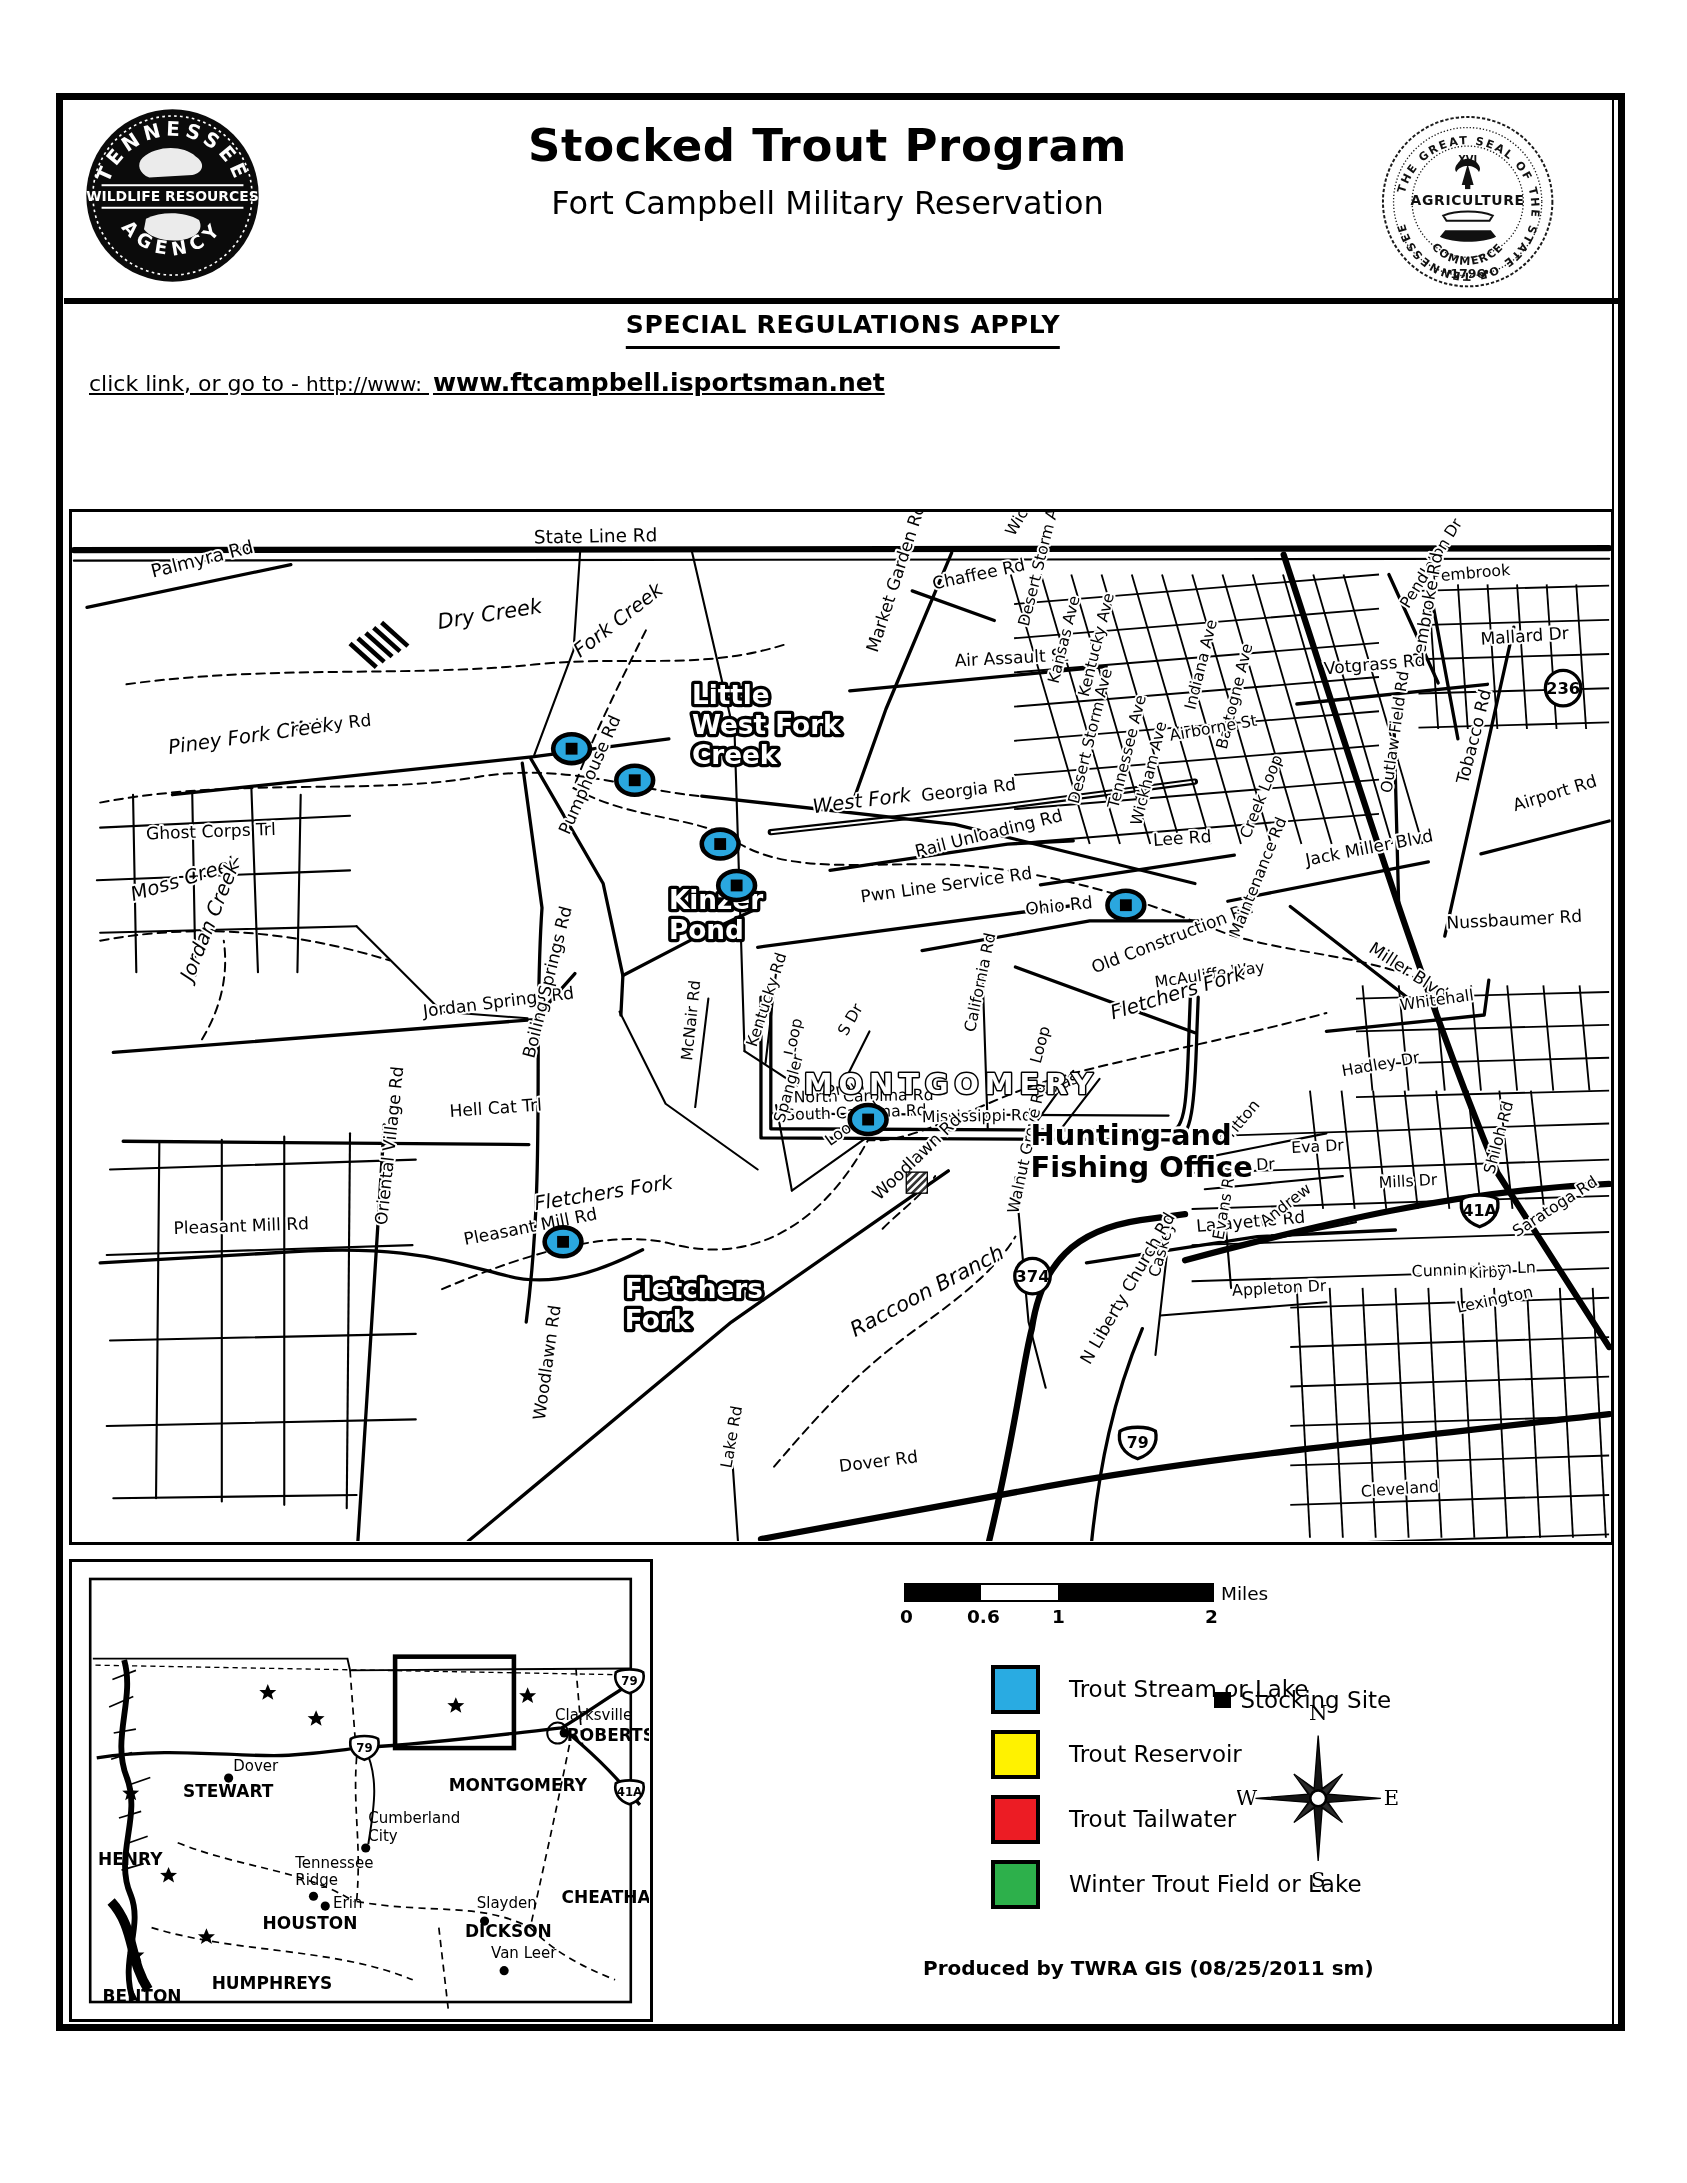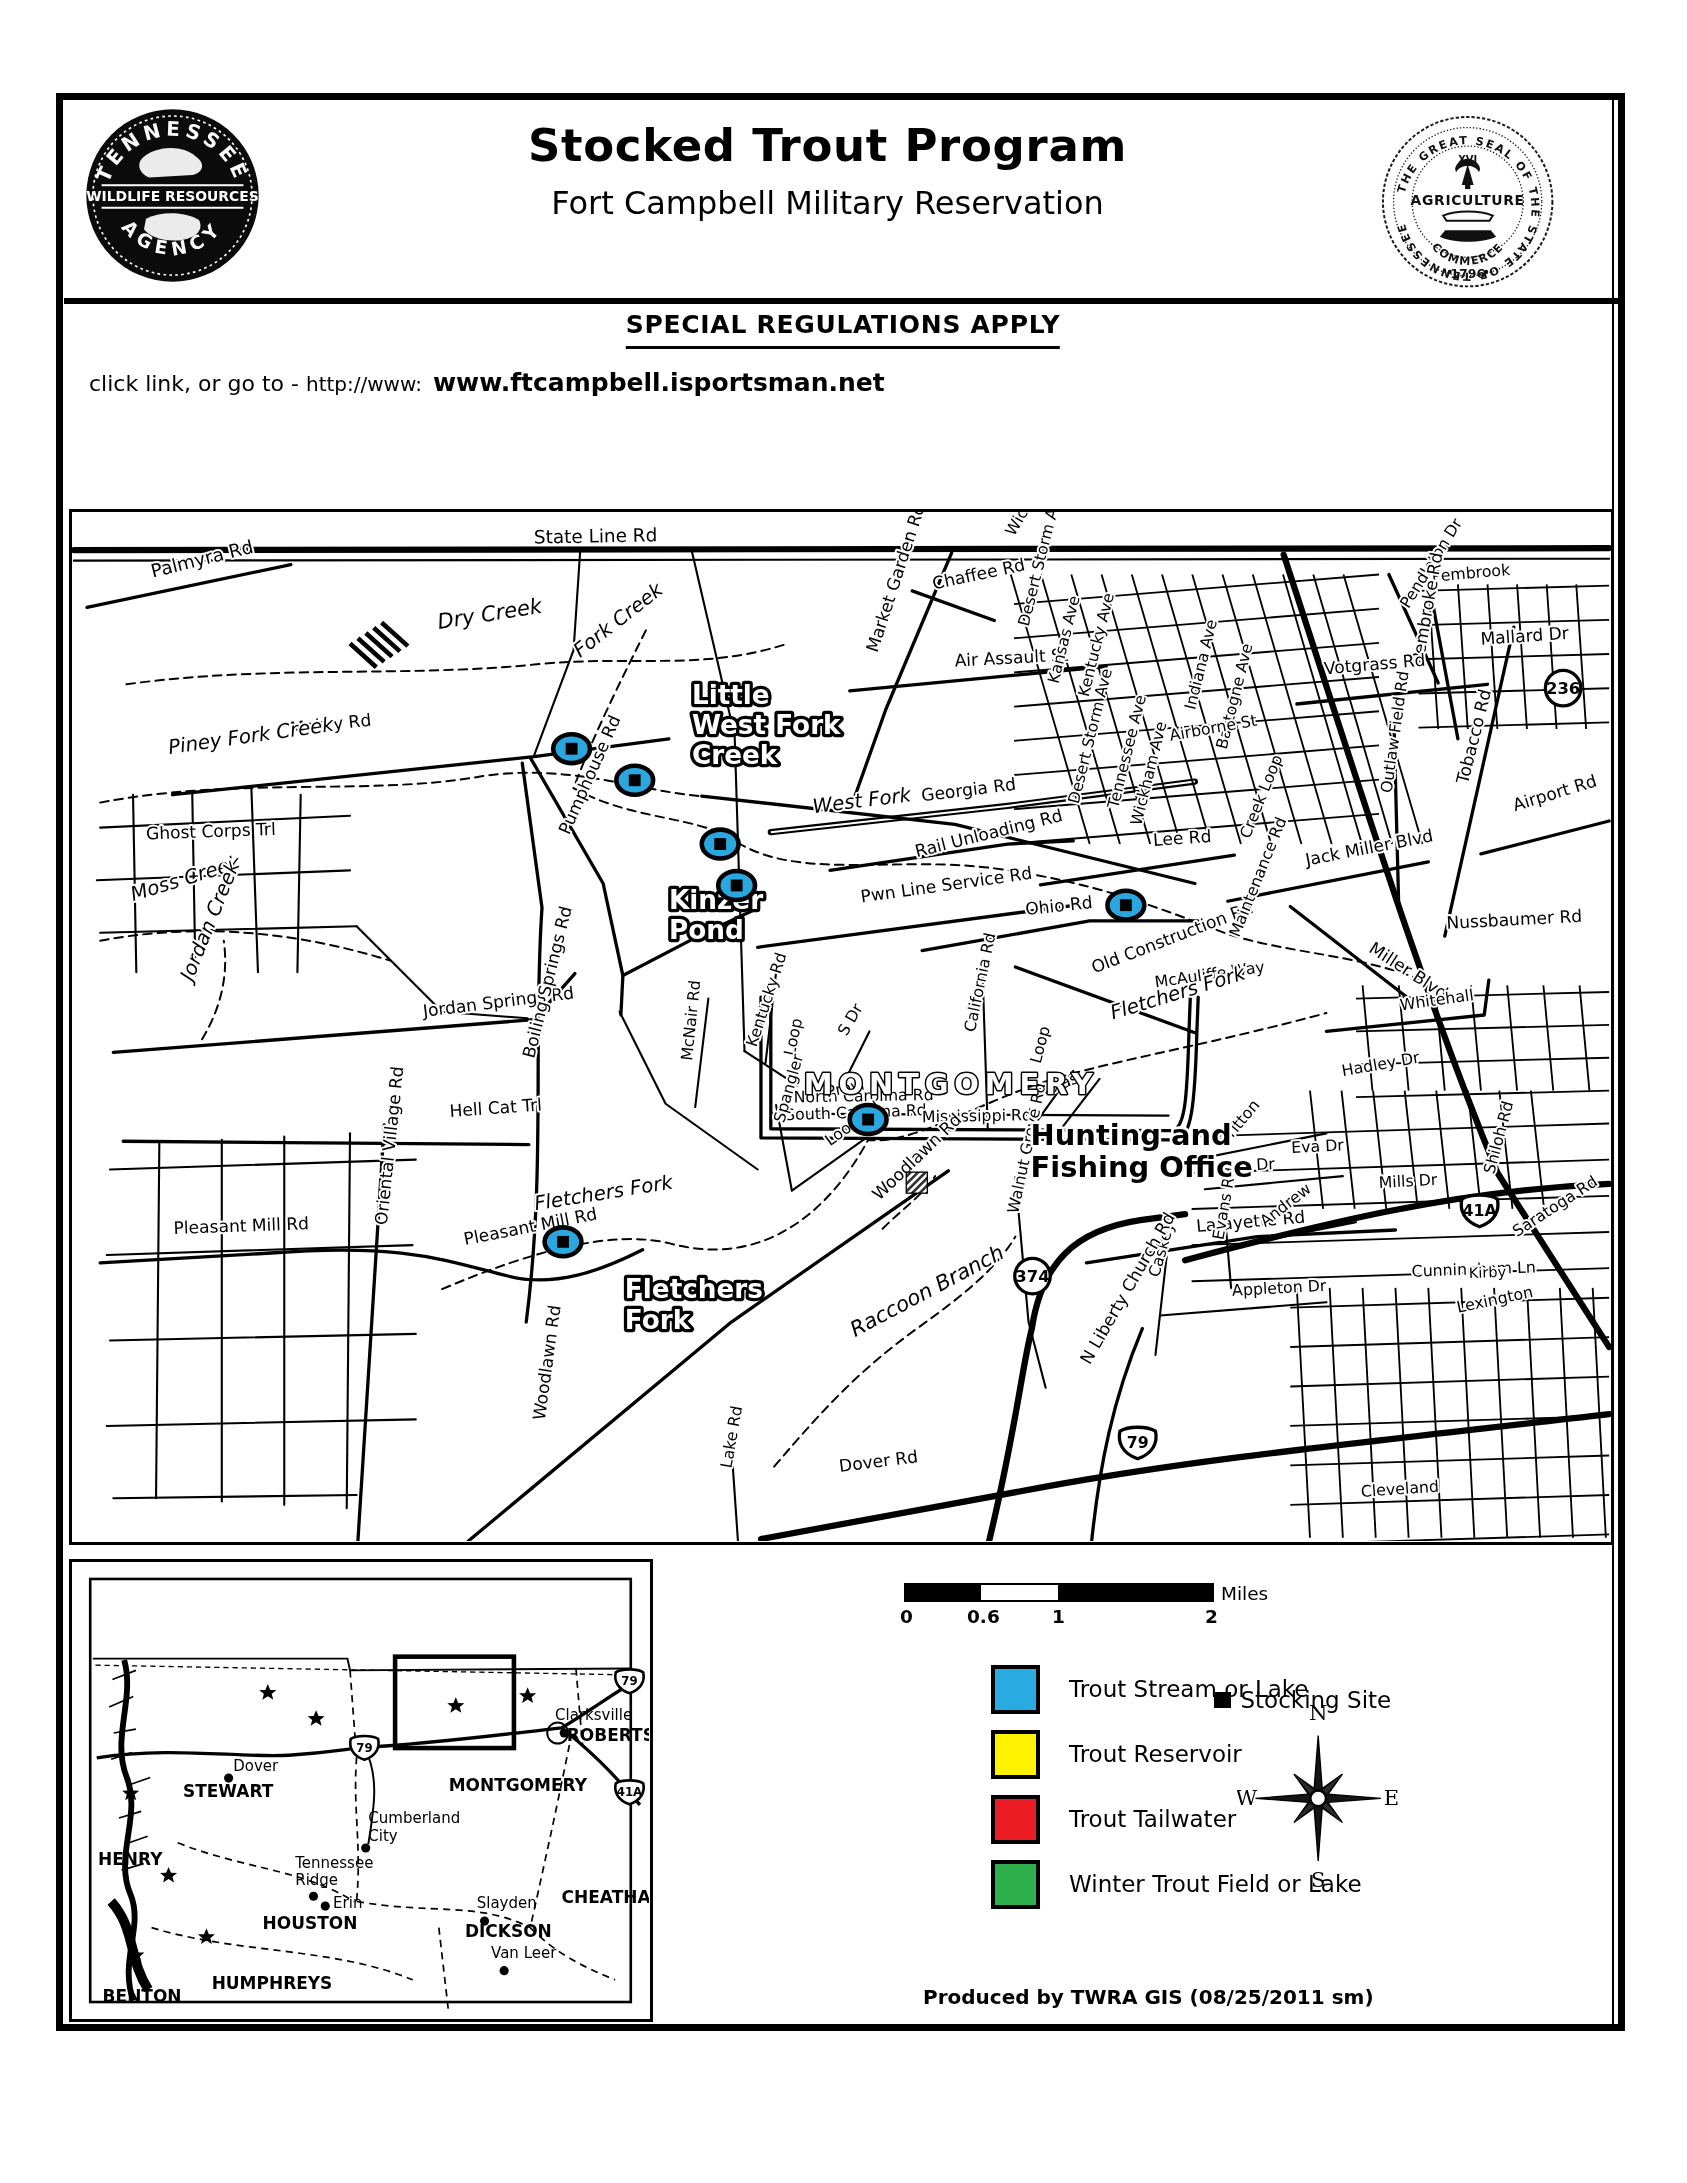--- a/index.html
+++ b/index.html
@@ -6,21 +6,21 @@
   .page{position:relative;width:1687px;height:2183px;background:#fff;font-family:"DejaVu Sans",sans-serif;color:#000;overflow:hidden;}
   .outer-border{position:absolute;left:56px;top:93px;width:1569px;height:1938px;border:7.3px solid #000;box-sizing:border-box;}
   .outer-border:after{content:"";position:absolute;right:4px;top:0;bottom:0;width:2px;background:#000;}
   .header-rule{position:absolute;left:64px;top:298px;width:1555px;height:6px;background:#000;}
   .titles{position:absolute;left:265px;top:119px;width:1125px;text-align:center;}
   .title{font-size:45px;font-weight:bold;letter-spacing:0.7px;}
   .subtitle{font-size:32px;margin-top:12px;}
   .seal{position:absolute;}
   .regs{position:absolute;left:69px;top:310px;width:1548px;}
   .regs-heading{display:inline-block;position:relative;left:50%;transform:translateX(-50%);font-size:25px;font-weight:bold;border-bottom:3.3px solid #000;padding-bottom:7px;letter-spacing:0.7px;}
-  .regs-line{margin-top:18.5px;margin-left:20px;font-size:22px;}
+  .regs-line{margin-top:18.5px;margin-left:20px;font-size:22px;text-decoration:underline;}
   .regs-line .scheme{font-size:20px;}
   .regs-line .url{font-size:25px;font-weight:bold;color:#000;text-decoration:none;margin-left:4px;}
   .map-box{position:absolute;left:69px;top:509px;width:1545px;height:1036px;border:3.3px solid #000;box-sizing:border-box;background:#fff;}
   .inset-box{position:absolute;left:69px;top:1559px;width:584px;height:463px;border:3.3px solid #000;box-sizing:border-box;background:#fff;}
   svg{display:block;}
   
   .rd path{fill:none;stroke:#000;stroke-linecap:round;stroke-linejoin:round;}
   .g-thin path{stroke-width:3.2px;}
   .g-med path{stroke-width:5px;}
   .g-thick path{stroke-width:9.5px;}
@@ -45,21 +45,21 @@
   .scale-unit{position:absolute;left:1221px;top:1583px;font-size:18.5px;}
   .legend-items{position:absolute;left:991px;top:1667px;}
   .legend-row{display:flex;align-items:center;height:44px;margin-bottom:21px;text-align:right;}
   .legend-swatch{width:41px;height:41px;border:4px solid #000;box-sizing:content-box;flex:0 0 auto;}
   .legend-label{margin-left:29px;font-size:23px;white-space:nowrap;}
   .site-legend{position:absolute;left:1214px;top:1687px;display:flex;align-items:center;}
   .site-legend .sq{width:16.5px;height:16.5px;background:#000;}
   .site-legend .lab{margin-left:10px;font-size:23px;}
   .compass{position:absolute;left:1237px;top:1699px;}
   .compass text{font-family:"DejaVu Serif",serif;font-size:32px;text-anchor:middle;fill:#000;}
-  .credit{position:absolute;left:923px;top:1956px;font-size:20px;font-weight:bold;margin-top:29px;}
+  .credit{position:absolute;left:923px;top:1956px;font-size:20px;font-weight:bold;}
 </style>
 </head>
 <body>
 
 <div class="page">
   <div class="outer-border"></div>
 
   <svg class="seal" style="left:83px;top:106px;" width="179" height="179" viewBox="0 0 270 270">
     <circle cx="135" cy="135" r="130" fill="#0b0b0b"></circle>
     <circle cx="135" cy="135" r="120" fill="none" stroke="#fff" stroke-width="2.5" stroke-dasharray="4 5"></circle>

